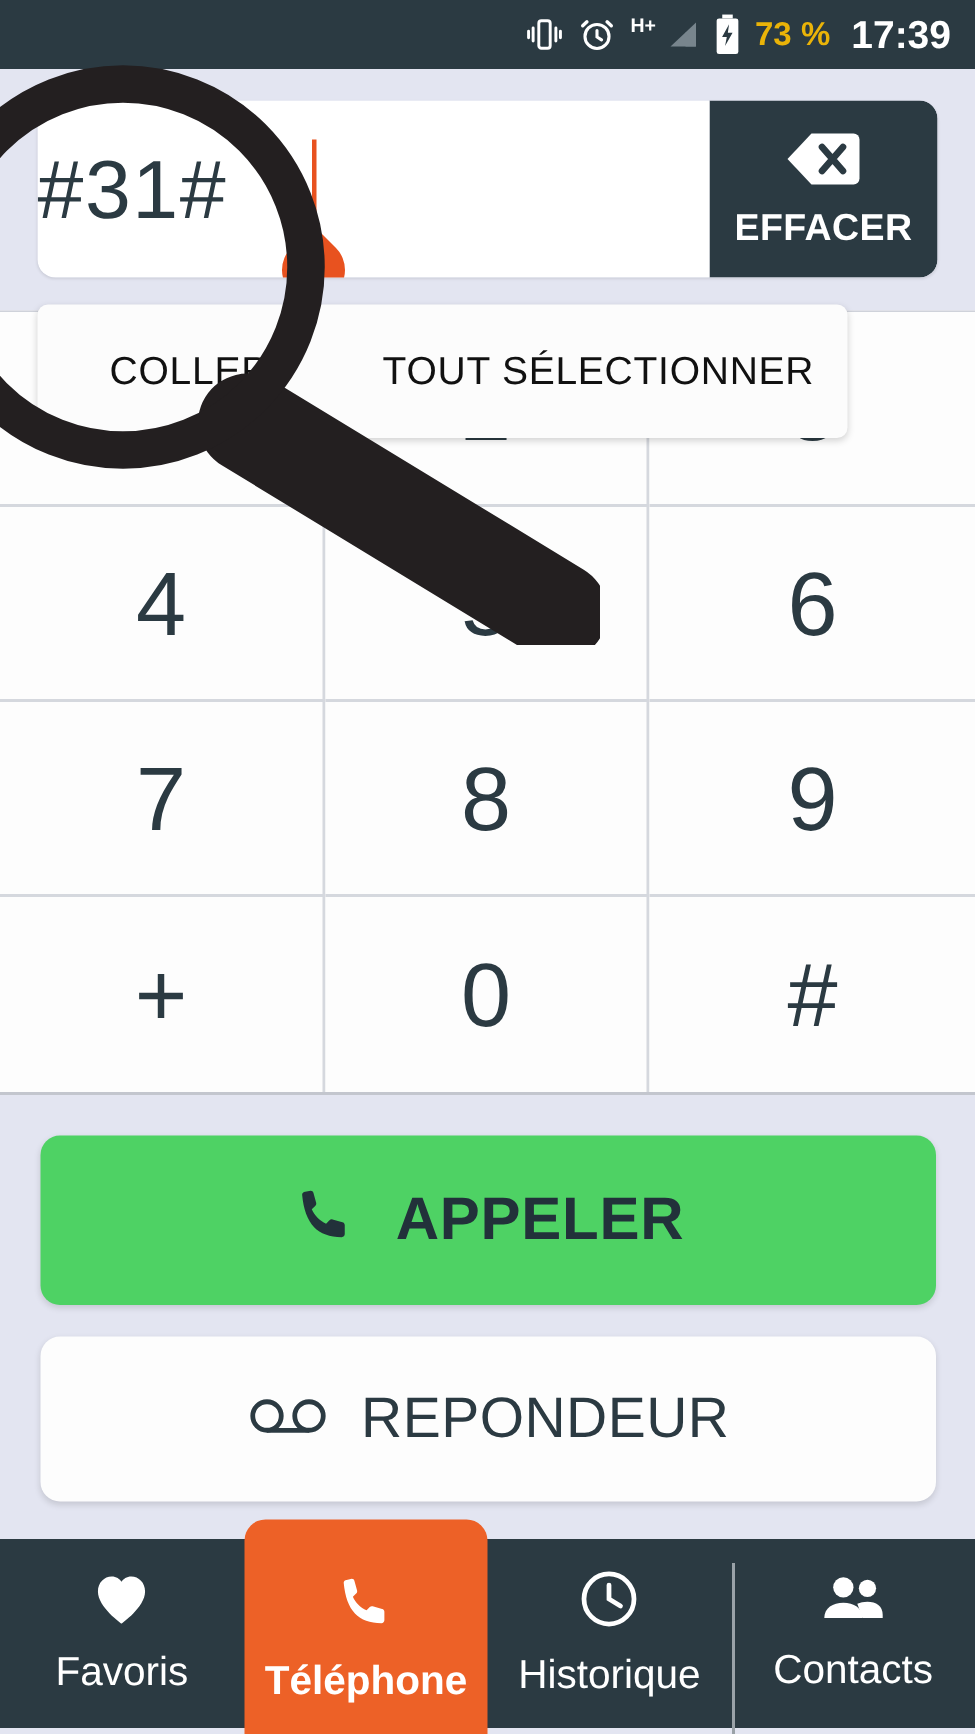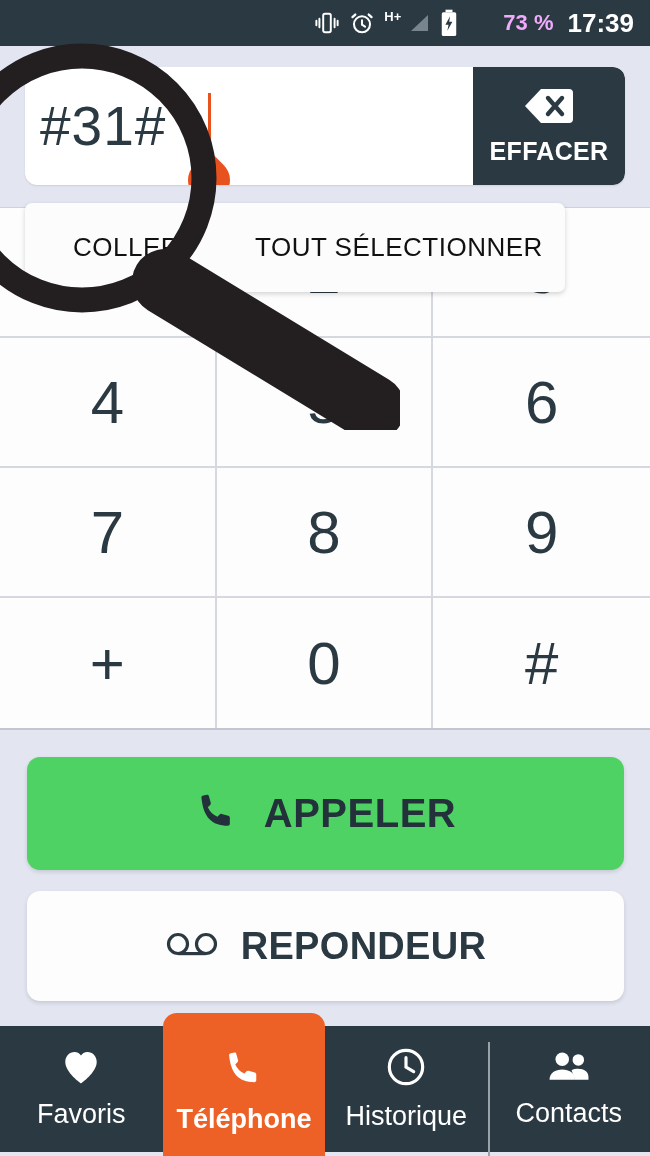--- a/index.html
+++ b/index.html
@@ -17,38 +17,37 @@
 
   
   .statusbar {
     position: absolute; left: 0; top: 0;
     width: 650px; height: 46px;
     background: #2b3a42;
     display: flex; align-items: center; justify-content: flex-end;
     padding-right: 16px; gap: 9px;
   }
   .statusbar .sb-ic { display: flex; align-items: center; }
-  .sb-pct { color:#f0abfc; font-size:22px; font-weight:bold;margin-left:36px; }
+  .sb-pct { color:#eab308; font-size:22px; font-weight:bold; }
   .sb-clock { color:#fff; font-size:26px; font-weight:bold; margin-left:5px;}
   .hplus { color:#fff; font-size:13px; font-weight:bold; position:relative; top:-7px; margin-right:-3px;}
 
   
   .input-row {
     position: absolute; left: 25px; top: 67px;
     width: 600px; height: 118px;
     display: flex;
     border-radius: 12px;
     overflow: hidden;
     box-shadow: 0 1px 2px rgba(0,0,0,0.10);
   }
   .number-field {
     flex: 1;
     background: #ffffff;
     display: flex; align-items: center;
-    padding-left: 15px;
     position: relative;
     border-radius: 12px 0 0 12px;
   }
   .number-text {
     font-size: 55px; color: #2b3a42; font-weight: 500;
     letter-spacing: 1px; line-height: 1;
     white-space: nowrap;
   }
   .caret {
     position: absolute; left: 183px; top: 26px;
@@ -131,21 +130,21 @@
   .vm-btn {
     position: absolute; left: 27px; top: 891px;
     width: 597px; height: 110px;
     background: #fdfdfd;
     border-radius: 13px;
     display: flex; align-items: center; justify-content: center;
     gap: 22px;
     box-shadow: 0 2px 4px rgba(0,0,0,0.13);
   }
   .vm-label {
-    font-size: 38px; font-weight: bold; color: #2b3a42;
+    font-size: 38px; font-weight: normal; color: #2b3a42;
     letter-spacing: 0.3px;
   }
 
   
   .navbar {
     position: absolute; left: 0; top: 1026px;
     width: 650px; height: 126px;
     background: #2b3a42;
     display: flex;
   }

